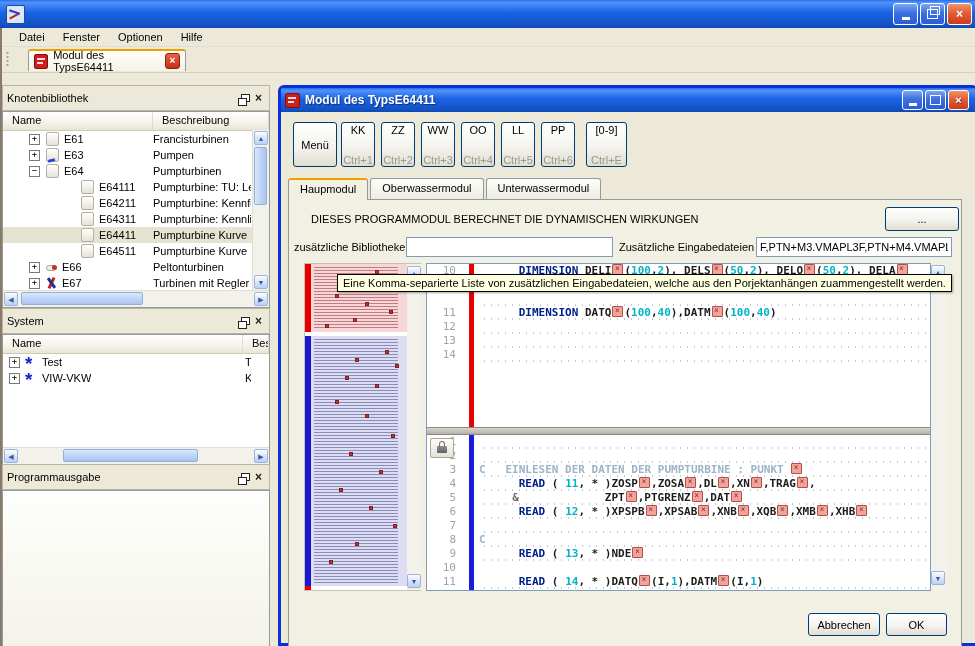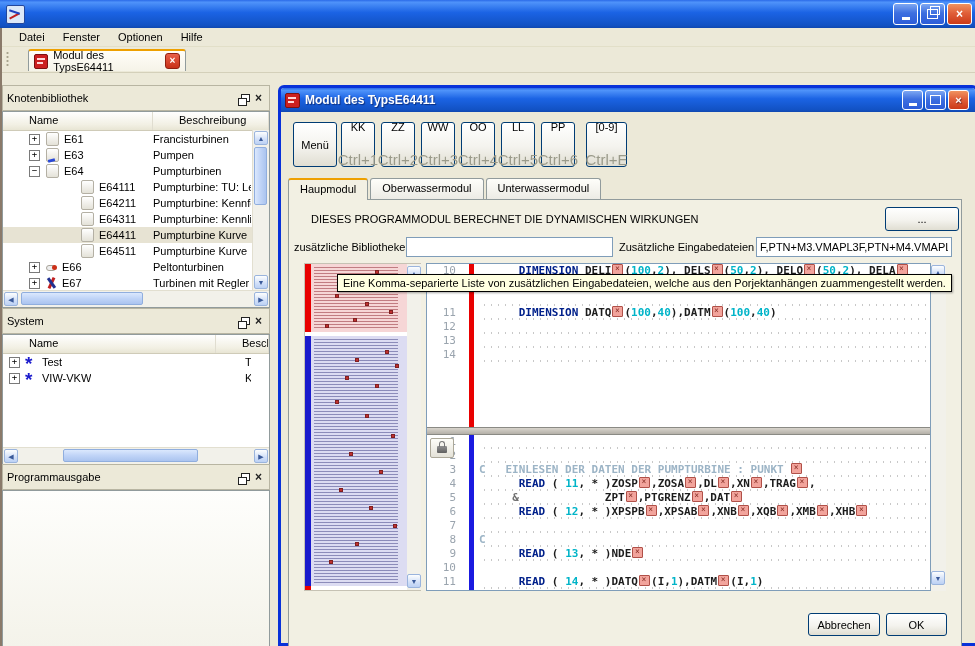--- a/index.html
+++ b/index.html
@@ -40,21 +40,21 @@
   
   .panel{position:absolute;left:2px;width:268px;}
   .panel-header{height:26px;background:#ece9d8;border:1px solid #b8b5a2;box-sizing:border-box;display:flex;align-items:center;padding:0 4px;}
   .panel-title{flex:1;}
   .ph-btn{width:13px;height:13px;display:flex;align-items:center;justify-content:center;color:#222;}
   .float-ic{width:7px;height:6px;border:1px solid #222;background:#fff;position:relative;}
   .float-ic::before{content:"";position:absolute;left:-4px;top:3px;width:7px;height:6px;border:1px solid #222;background:#fff;}
   .x-ic{font-size:12px;font-weight:bold;line-height:10px;}
   .panel-body{background:#fff;border:1px solid #919b9c;box-sizing:border-box;position:relative;overflow:hidden;}
   .col-header{height:18px;display:flex;border-bottom:1px solid #cfcbb8;background:linear-gradient(180deg,#ffffff,#f2f0e4 70%,#e8e5d4);}
-  .col-cell{padding:2px 26px;border-right:1px solid #e0ddd0;box-sizing:border-box;white-space:nowrap;overflow:hidden;}
+  .col-cell{padding:2px 9px;border-right:1px solid #e0ddd0;box-sizing:border-box;white-space:nowrap;overflow:hidden;}
   .tree-rows{position:relative;}
   .tree-row{height:16px;display:flex;align-items:center;position:relative;white-space:nowrap;}
   .tree-row.sel{background:#e7e3d3;}
   .t-exp{width:9px;height:9px;border:1px solid #7a7a7a;background:#fff;font-size:9px;line-height:7px;text-align:center;font-family:"DejaVu Sans Mono",monospace;flex:none;margin-right:6px;}
   .t-icon{width:11px;height:12px;border:1px solid #b4b0a4;border-radius:2px;background:linear-gradient(180deg,#ffffff,#e4e2d8);flex:none;margin-right:5px;position:relative;}
   .t-icon.pump::after{content:"";position:absolute;left:1px;bottom:-1px;width:7px;height:3px;background:#2848d8;transform:rotate(-15deg);}
   .t-icon.pelton{border:none;background:none;}
   .t-icon.pelton::before{content:"";position:absolute;left:0;top:4px;width:8px;height:4px;border:1px solid #a8a49a;border-radius:3px;background:#eee;}
   .t-icon.pelton::after{content:"";position:absolute;right:0;top:4px;width:5px;height:5px;border-radius:50%;background:#cc3018;}
   .t-icon.regler{border:none;background:none;}
@@ -82,21 +82,21 @@
     text-shadow:1px 1px 1px rgba(0,0,40,.5);}
   .dlg-btns{position:absolute;right:6px;top:2px;display:flex;gap:2px;}
   .dlg-btn{width:21px;height:20px;border:1px solid #fff;border-radius:3px;box-sizing:border-box;
     background:linear-gradient(180deg,#7da7f2 0%,#3d6fe0 45%,#2c5cd8 100%);color:#fff;display:flex;align-items:center;justify-content:center;font-size:11px;font-weight:bold;}
   .dlg-btn.close{background:linear-gradient(180deg,#f0935f 0%,#e0603a 45%,#cc3a18 100%);}
   .dlg-body{position:relative;height:531px;}
   .xp-btn{box-sizing:border-box;border:1px solid #003c74;border-radius:3px;
     background:linear-gradient(180deg,#ffffff 0%,#f4f3ee 55%,#e0ded2 100%);
     display:flex;flex-direction:column;align-items:center;justify-content:center;}
   .tb-label{font-size:11px;color:#000;}
-  .tb-short{font-size:15px;color:#9a9a8a;margin-top:18px;}
+  .tb-short{font-size:11px;color:#9a9a8a;margin-top:18px;}
   .dlg-tabs{position:absolute;left:7px;top:66px;display:flex;z-index:3;}
   .dlg-tab{height:21px;box-sizing:border-box;border:1px solid #919b9c;border-bottom:none;border-radius:3px 3px 0 0;
     background:linear-gradient(180deg,#fefefa,#ecebe5);padding:3px 11px 0;margin-right:2px;white-space:nowrap;}
   .dlg-tab.active{height:22px;border-top:2px solid #eea000;background:#f2f0e3;position:relative;}
   .frame{position:absolute;left:7px;top:87px;width:674px;height:516px;border:1px solid #919b9c;background:#f2f0e3;box-sizing:border-box;}
   .desc-text{position:absolute;left:22px;top:13px;white-space:nowrap;}
   .ellipsis-btn{position:absolute;left:596px;top:7px;width:74px;height:24px;}
   .fld-label{position:absolute;top:41px;white-space:nowrap;}
   .fld-input{position:absolute;top:37px;height:20px;box-sizing:border-box;border:1px solid #7f9db9;background:#fff;font:11px "Liberation Sans",sans-serif;padding:0 3px;}
   

